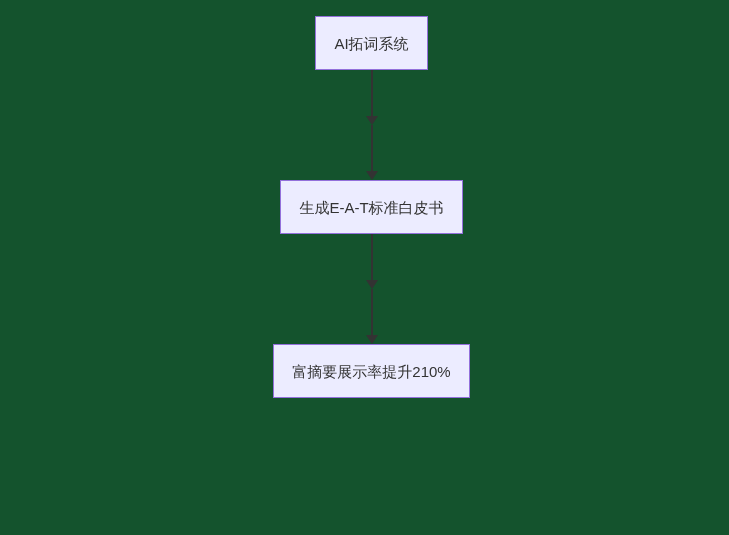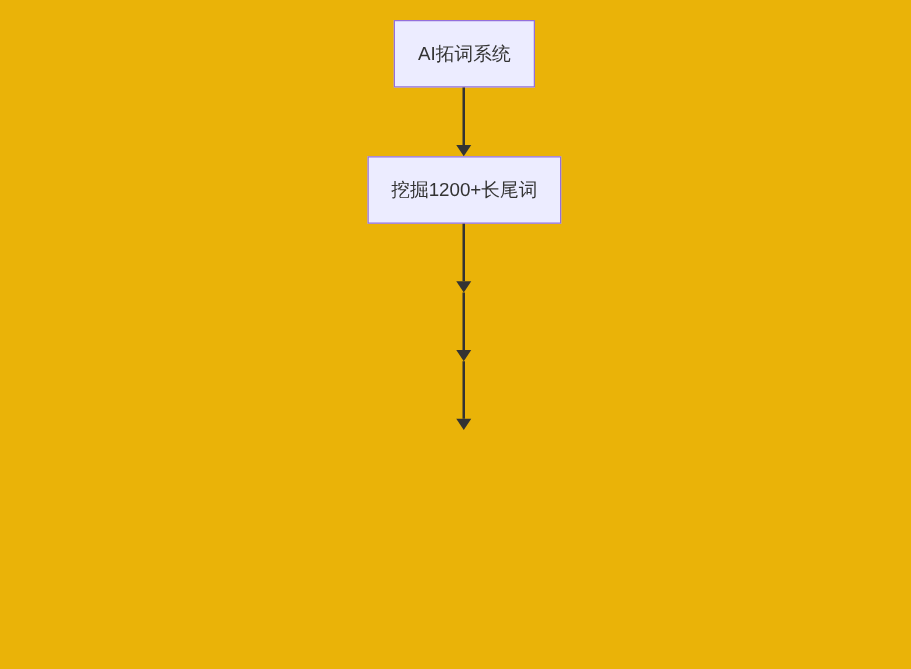--- a/index.html
+++ b/index.html
@@ -6,21 +6,21 @@
     margin: 0;
     padding: 0;
     background: #ffffff;
     font-family: "Liberation Sans", "DejaVu Sans", sans-serif;
   }
   .canvas {
     position: relative;
     width: 729px;
     height: 535px;
     overflow: hidden;
-    background: #eab308;
+    background: #14532d;
   }
   .flow {
     position: absolute;
     top: 16px;
     left: 0;
     width: 729px;
     display: flex;
     flex-direction: column;
     align-items: center;
   }
@@ -71,35 +71,36 @@
   <div class="flow">
     <div class="flow-inner">
 
       <div class="node">AI拓词系统</div>
 
       <div class="edge">
         <div class="shaft"></div>
         <div class="head"></div>
       </div>
 
-      <div class="node">挖掘1200+长尾词</div>
+
+      <div class="edge">
+        <div class="shaft"></div>
+        <div class="head"></div>
+      </div>
+
+      <div class="node">生成E-A-T标准白皮书</div>
 
       <div class="edge">
         <div class="shaft"></div>
         <div class="head"></div>
       </div>
 
 
       <div class="edge">
         <div class="shaft"></div>
         <div class="head"></div>
       </div>
 
-
-      <div class="edge">
-        <div class="shaft"></div>
-        <div class="head"></div>
-      </div>
-
+      <div class="node">富摘要展示率提升210%</div>
 
     </div>
   </div>
 </div>
 
 </body></html>

